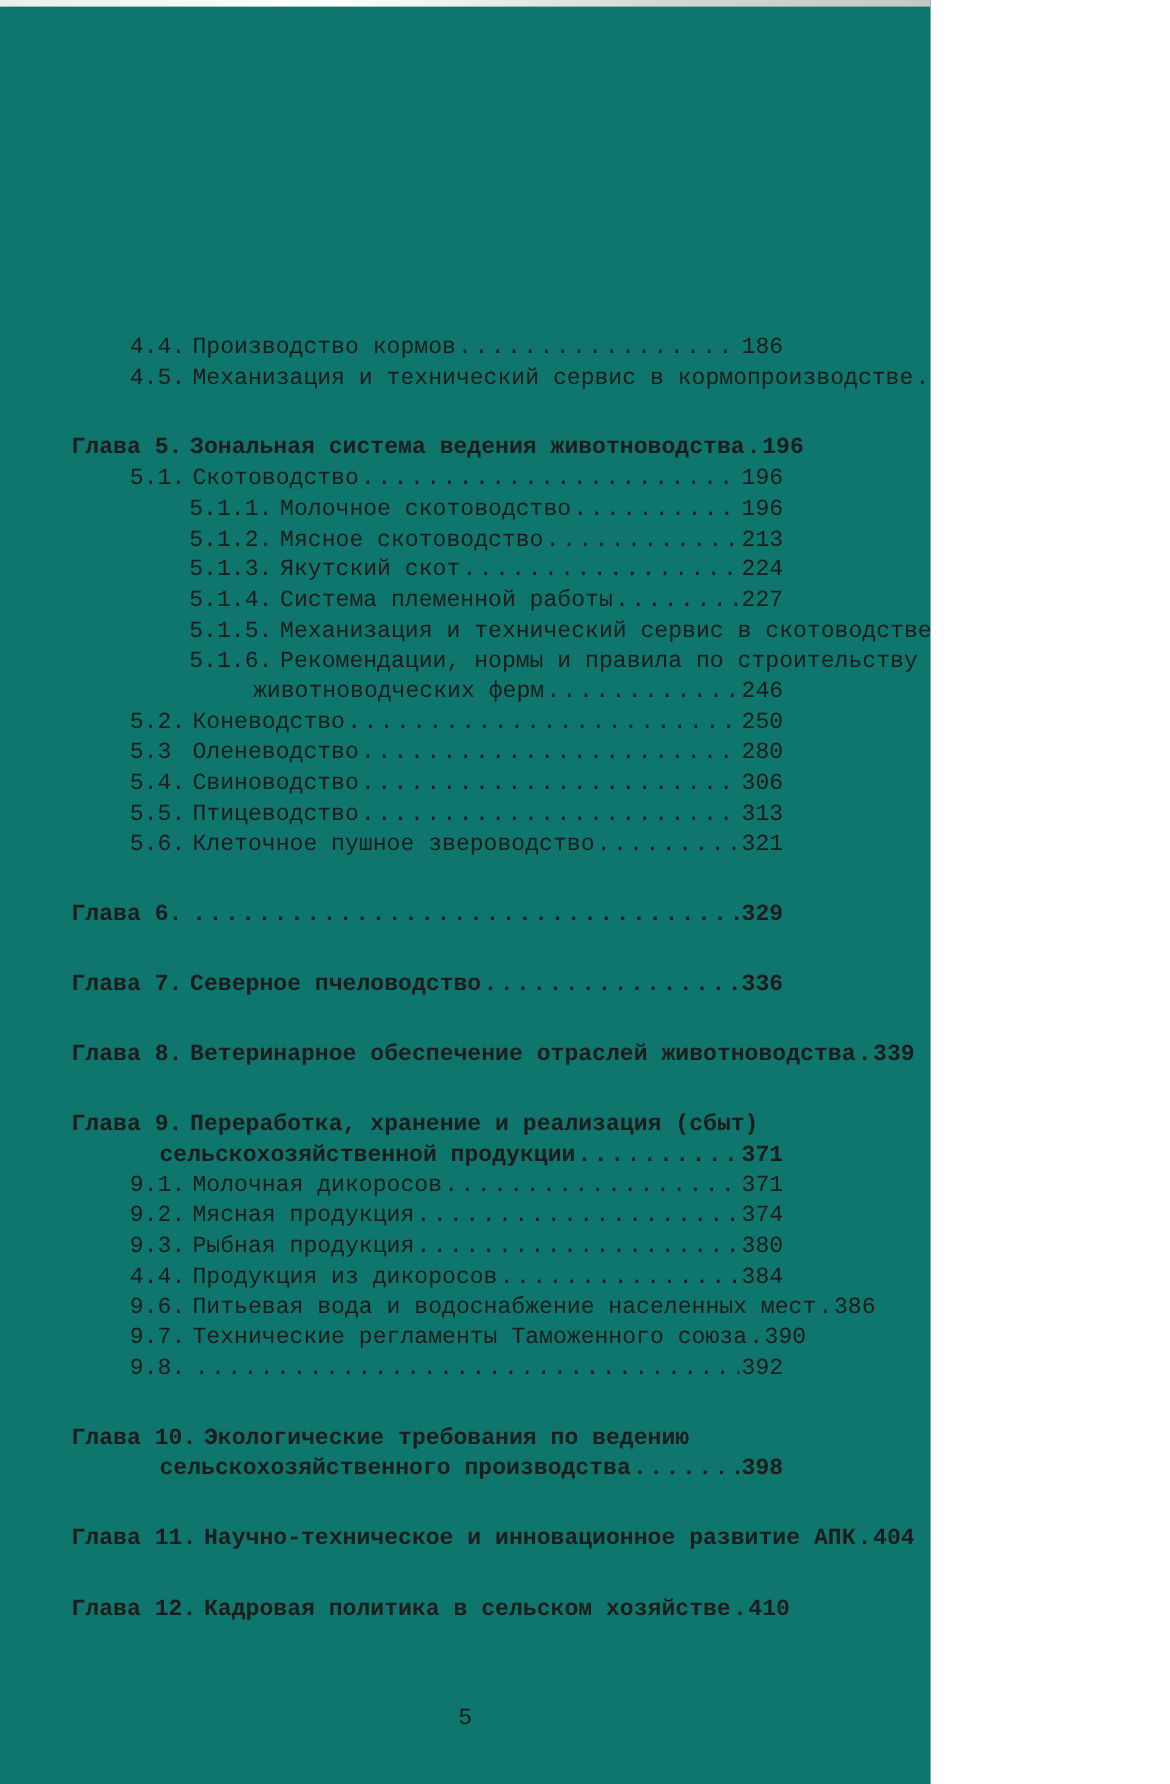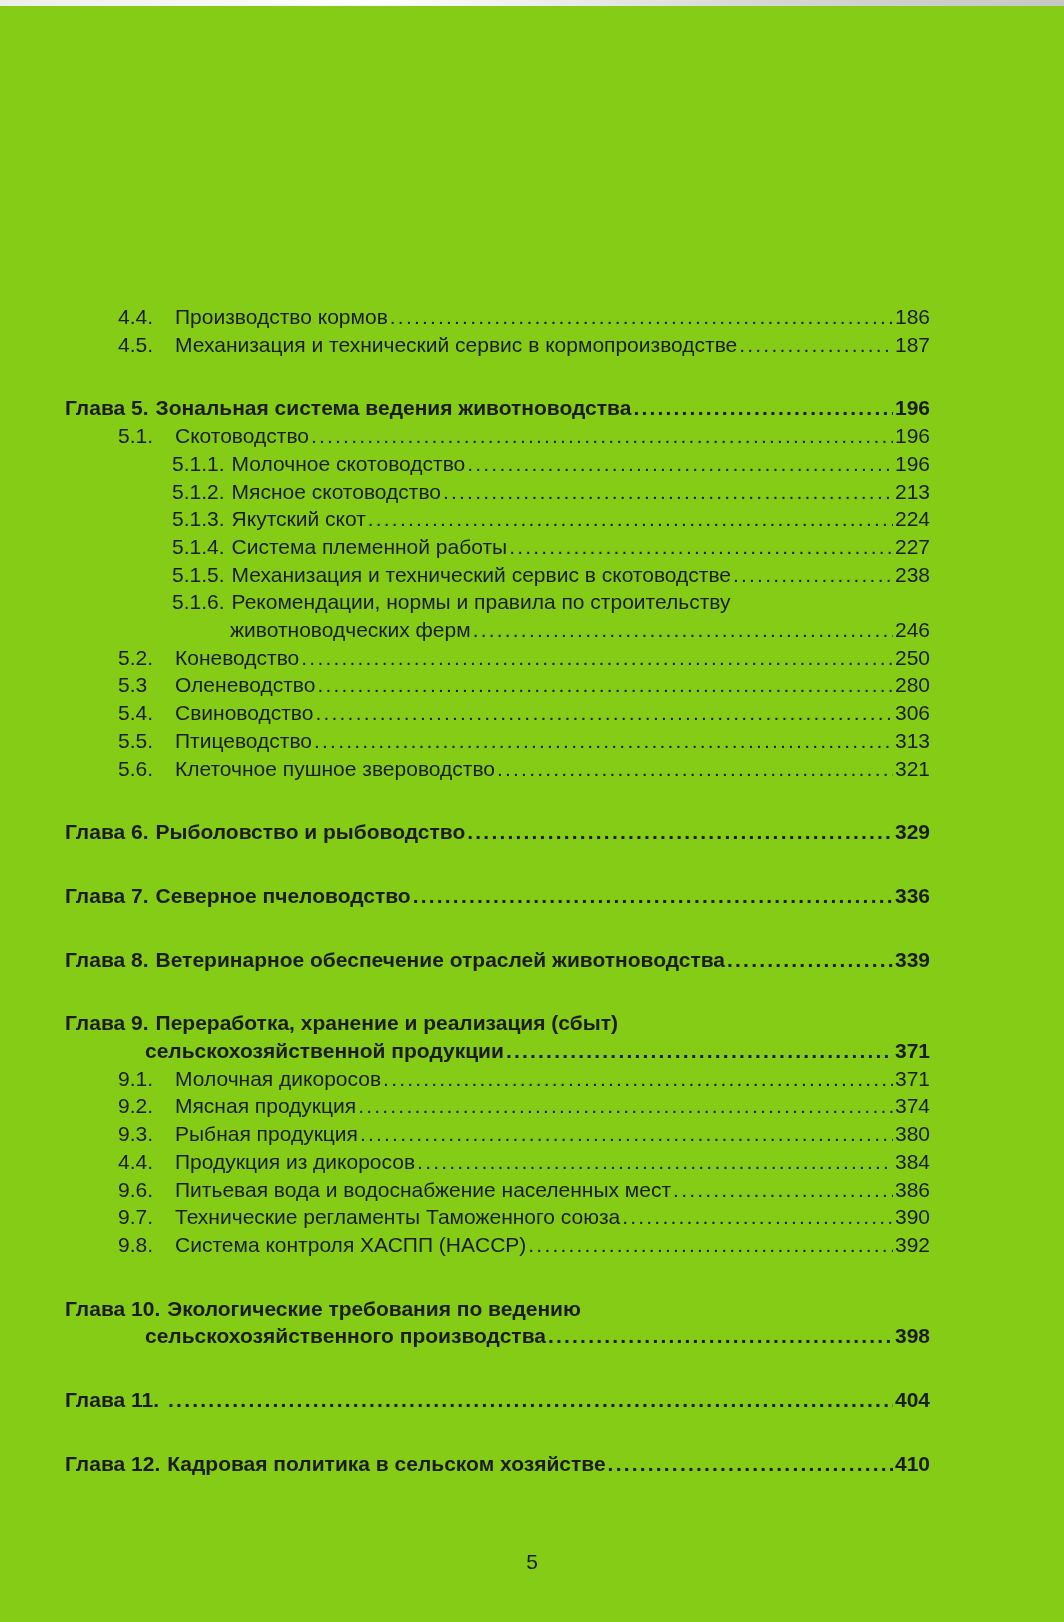--- a/index.html
+++ b/index.html
@@ -2,24 +2,24 @@
 <html><head>
 <meta charset="utf-8">
 <style>
   html, body {
     margin: 0;
     padding: 0;
     background: #ffffff;
   }
   .page {
     position: relative;
-    width: 1064px;
+    width: 846px;
     height: 1622px;
-    background: #84cc16;
-    font-family: Liberation Sans, sans-serif;
+    background: #0f766e;
+    font-family: Liberation Mono, monospace;
     color: #1c1c1c;
     overflow: hidden;
   }
   .scan-top {
     position: absolute;
     top: 0; left: 0; right: 0;
     height: 6px;
     background: linear-gradient(to right, #ededea 0%, #ffffff 35%, #d6d6d2 72%, #c7c7c4 100%);
   }
   .toc {
@@ -196,21 +196,20 @@
         <div class="line">
           <span class="num">5.6.</span>
           <span class="title">Клеточное пушное звероводство</span>
           <span class="dots"></span>
           <span class="pagenum">321</span>
         </div>
       </div>
       <div class="entry chapter">
         <div class="line">
           <span class="num">Глава 6.</span>
-          <span class="title">Рыболовство и рыбоводство</span>
           <span class="dots"></span>
           <span class="pagenum">329</span>
         </div>
       </div>
       <div class="entry chapter">
         <div class="line">
           <span class="num">Глава 7.</span>
           <span class="title">Северное пчеловодство</span>
           <span class="dots"></span>
           <span class="pagenum">336</span>
@@ -279,39 +278,39 @@
         <div class="line">
           <span class="num">9.7.</span>
           <span class="title">Технические регламенты Таможенного союза</span>
           <span class="dots"></span>
           <span class="pagenum">390</span>
         </div>
       </div>
       <div class="entry sub">
         <div class="line">
           <span class="num">9.8.</span>
-          <span class="title">Система контроля ХАСПП (HACCP)</span>
           <span class="dots"></span>
           <span class="pagenum">392</span>
         </div>
       </div>
       <div class="entry chapter">
         <div class="line">
           <span class="num">Глава 10.</span>
           <span class="title">Экологические требования по ведению</span>
         </div>
         <div class="line">
           <span class="title cont-chapter">сельскохозяйственного производства</span>
           <span class="dots"></span>
           <span class="pagenum">398</span>
         </div>
       </div>
       <div class="entry chapter">
         <div class="line">
           <span class="num">Глава 11.</span>
+          <span class="title">Научно-техническое и инновационное развитие АПК</span>
           <span class="dots"></span>
           <span class="pagenum">404</span>
         </div>
       </div>
       <div class="entry chapter">
         <div class="line">
           <span class="num">Глава 12.</span>
           <span class="title">Кадровая политика в сельском хозяйстве</span>
           <span class="dots"></span>
           <span class="pagenum">410</span>

